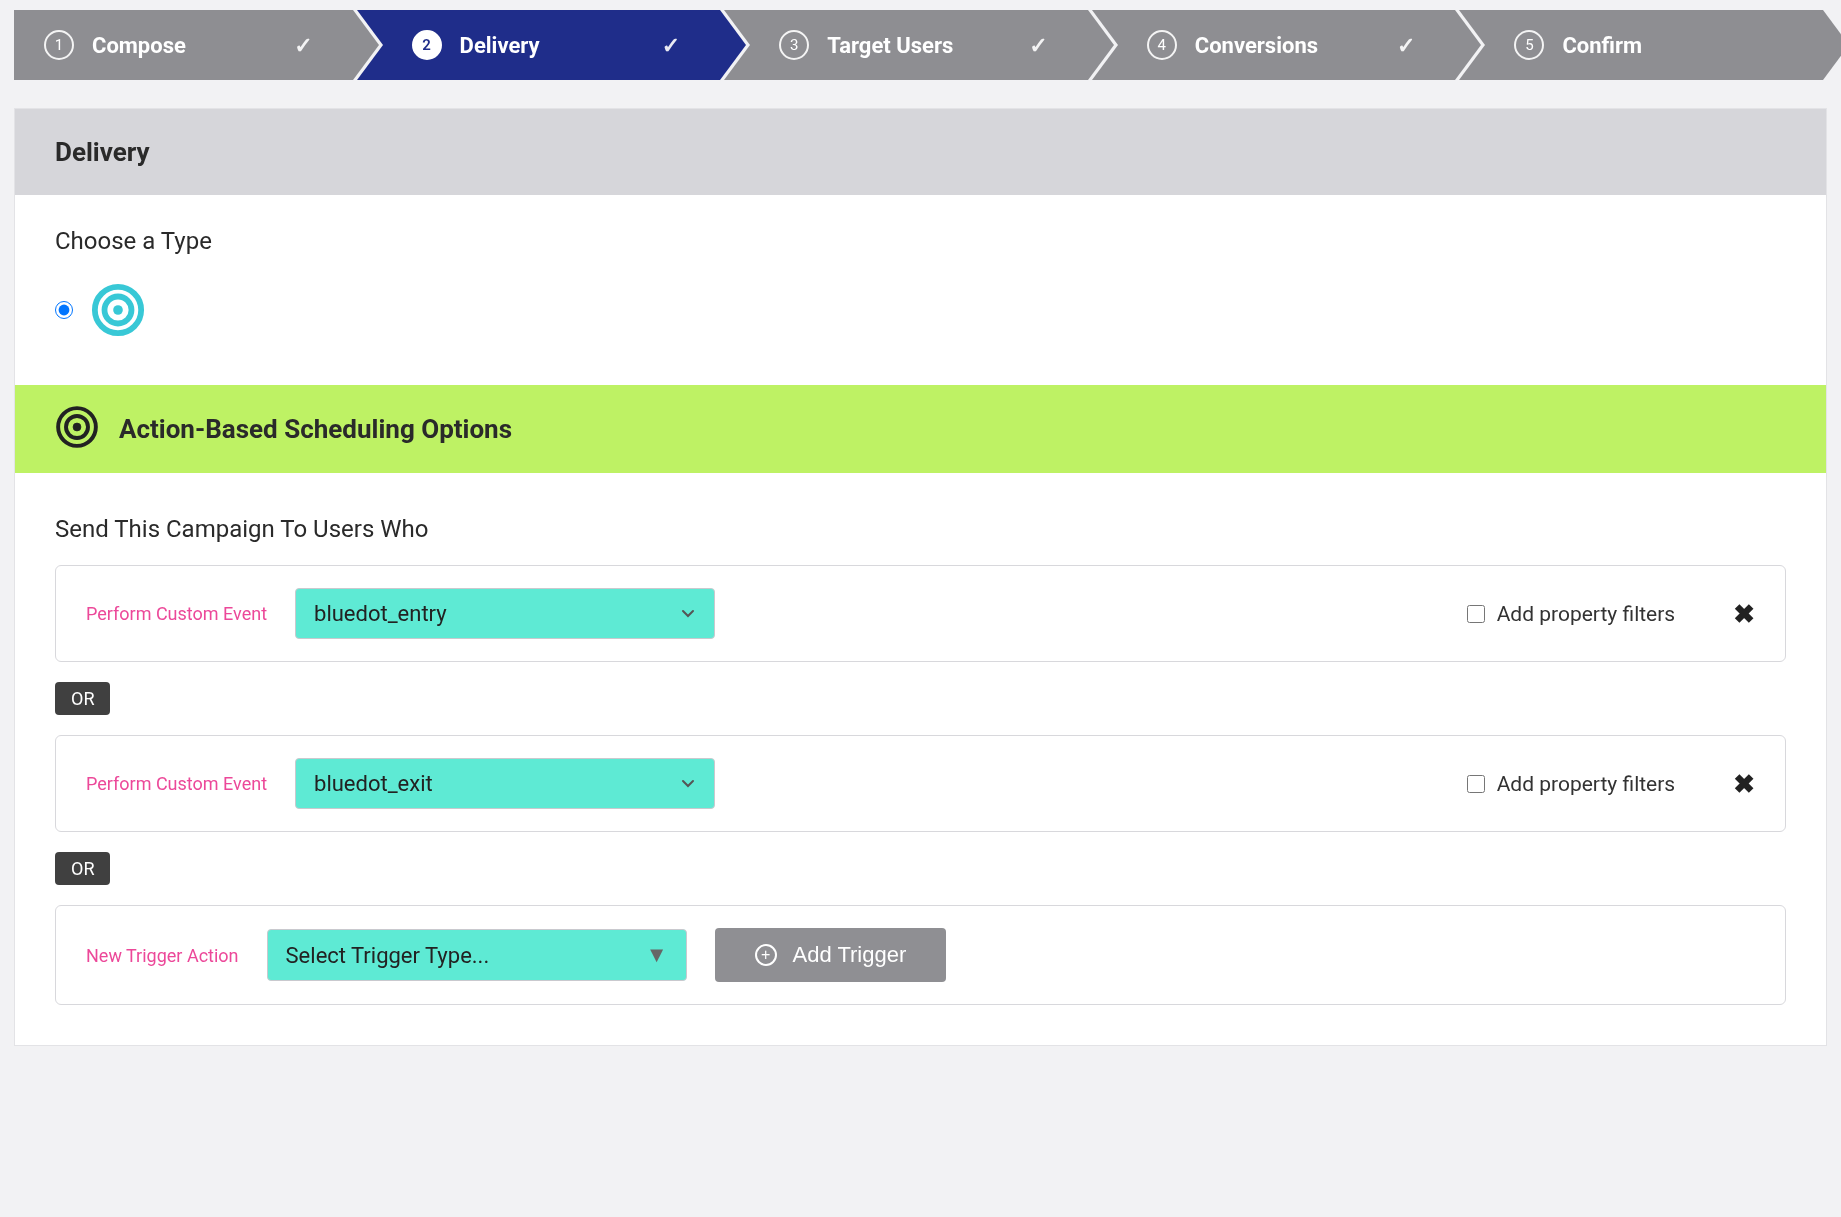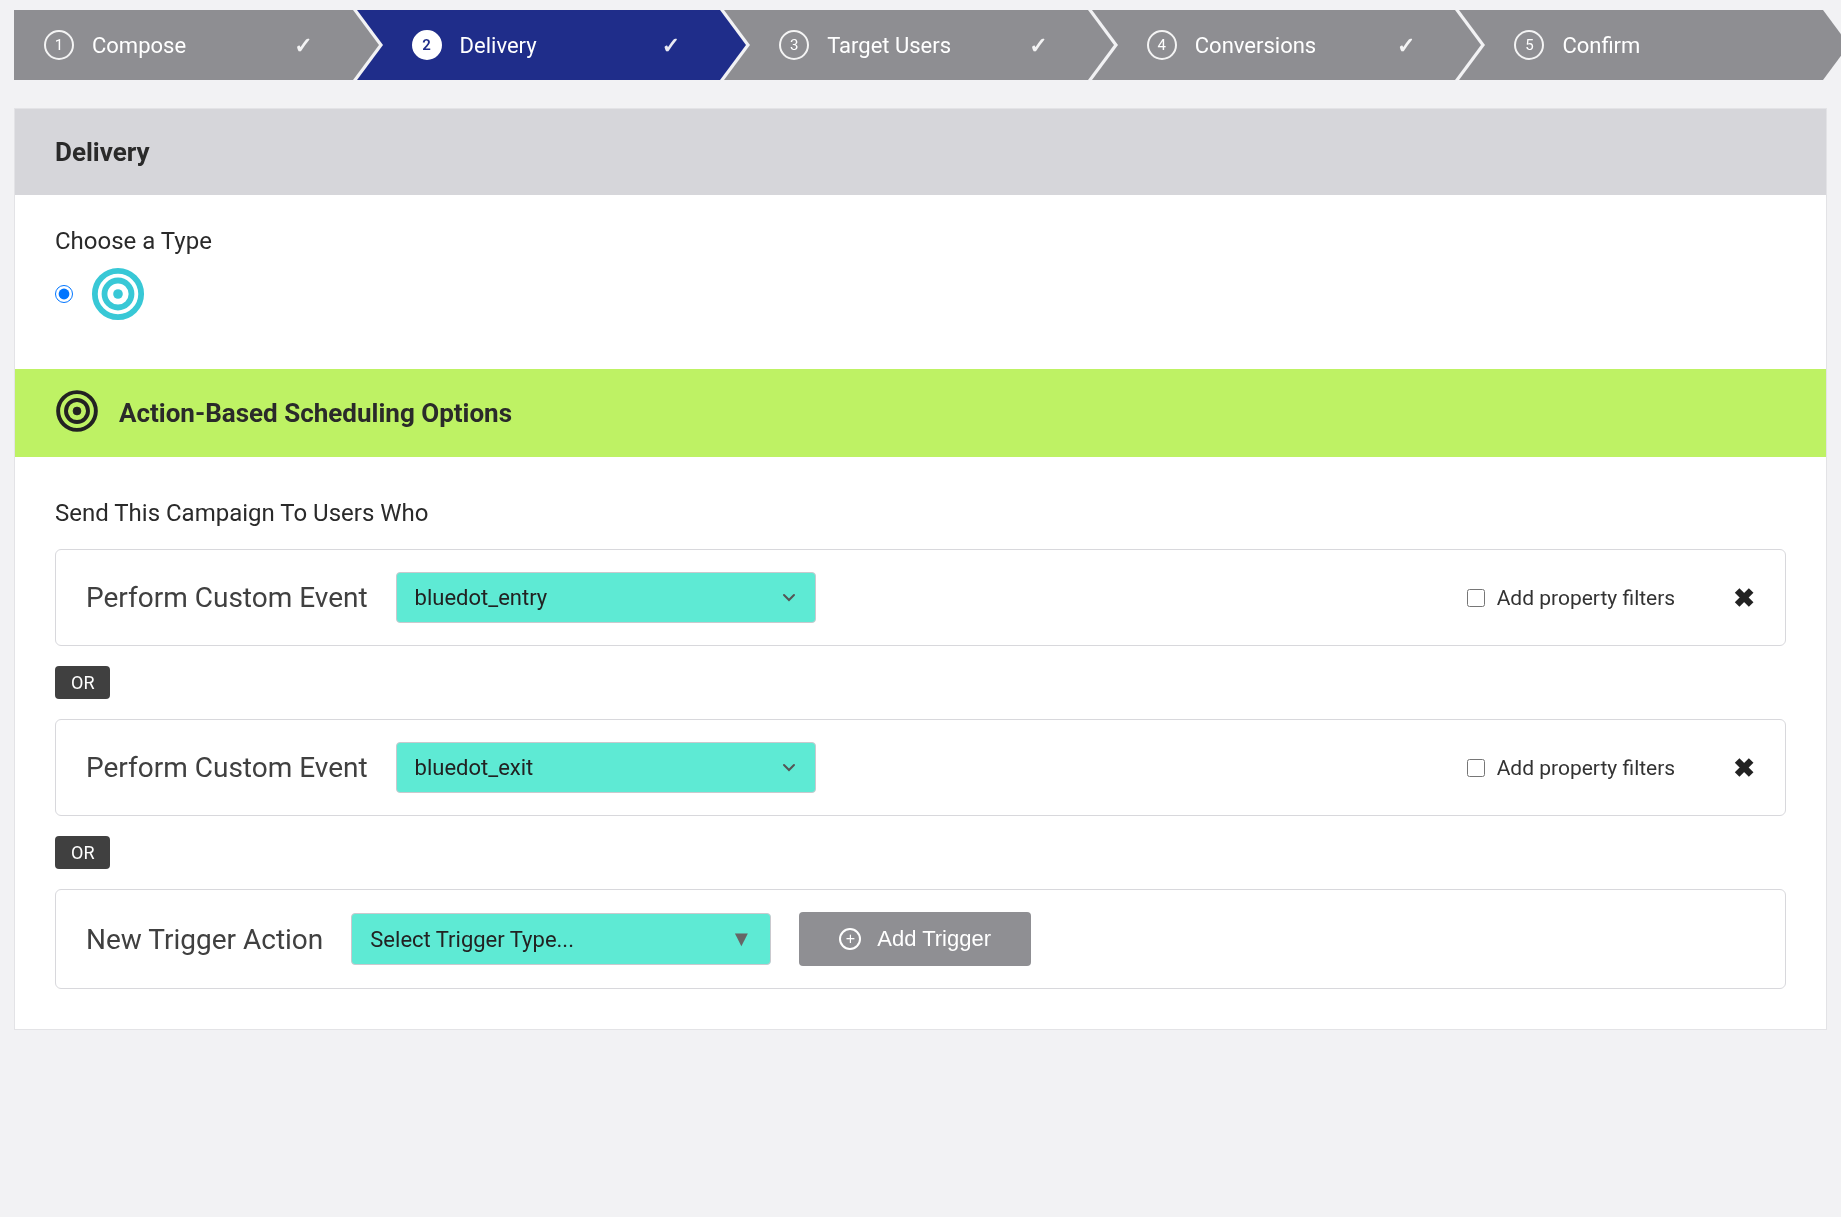--- a/index.html
+++ b/index.html
@@ -58,21 +58,21 @@
     width: 30px; height: 30px;
     border: 2px solid rgba(255,255,255,.9);
     border-radius: 50%;
     display:flex; align-items:center; justify-content:center;
     font-size: 15px;
     margin-right: 18px;
   }
   .step.active .step-num {
     background:#fff; color:#1f2d8a; border-color:#fff; font-weight:600;
   }
-  .step-label { font-size: 22px; font-weight: 400; }
+  .step-label { font-size: 22px; font-weight: 700; }
   .step-check {
     margin-left:auto;
     font-size:22px; font-weight:700;
     opacity:.9;
   }
 
   
   .panel {
     background:#fff;
     border:1px solid #e3e3e6;
@@ -95,21 +95,21 @@
     align-items:center;
     gap:20px;
   }
   .panel-subheader-title {
     font-size: 26px;
     font-weight:700;
   }
   .section-label {
     font-size: 24px;
     font-weight:400;
-    margin-bottom: 12px;
+    margin-bottom: 28px;
   }
   .types {
     display:flex;
     gap: 60px;
   }
   .type {
     display:flex;
     align-items:center;
     gap:18px;
     flex:1;
@@ -142,22 +142,22 @@
   .trigger-row {
     border:1px solid #d8d8dc;
     border-radius:6px;
     padding: 22px 30px;
     display:flex;
     align-items:center;
     gap:28px;
     background:#fff;
   }
   .trigger-label {
-    font-size:28px;
-    color:#404040;
+    font-size:18px;
+    color:#ec4899;
     white-space:nowrap;
   }
   .select {
     border:1px solid #c9c9ce;
     border-radius:4px;
     padding: 12px 18px;
     font-size:22px;
     color:#222;
     background:#5eead4;
     display:flex;

